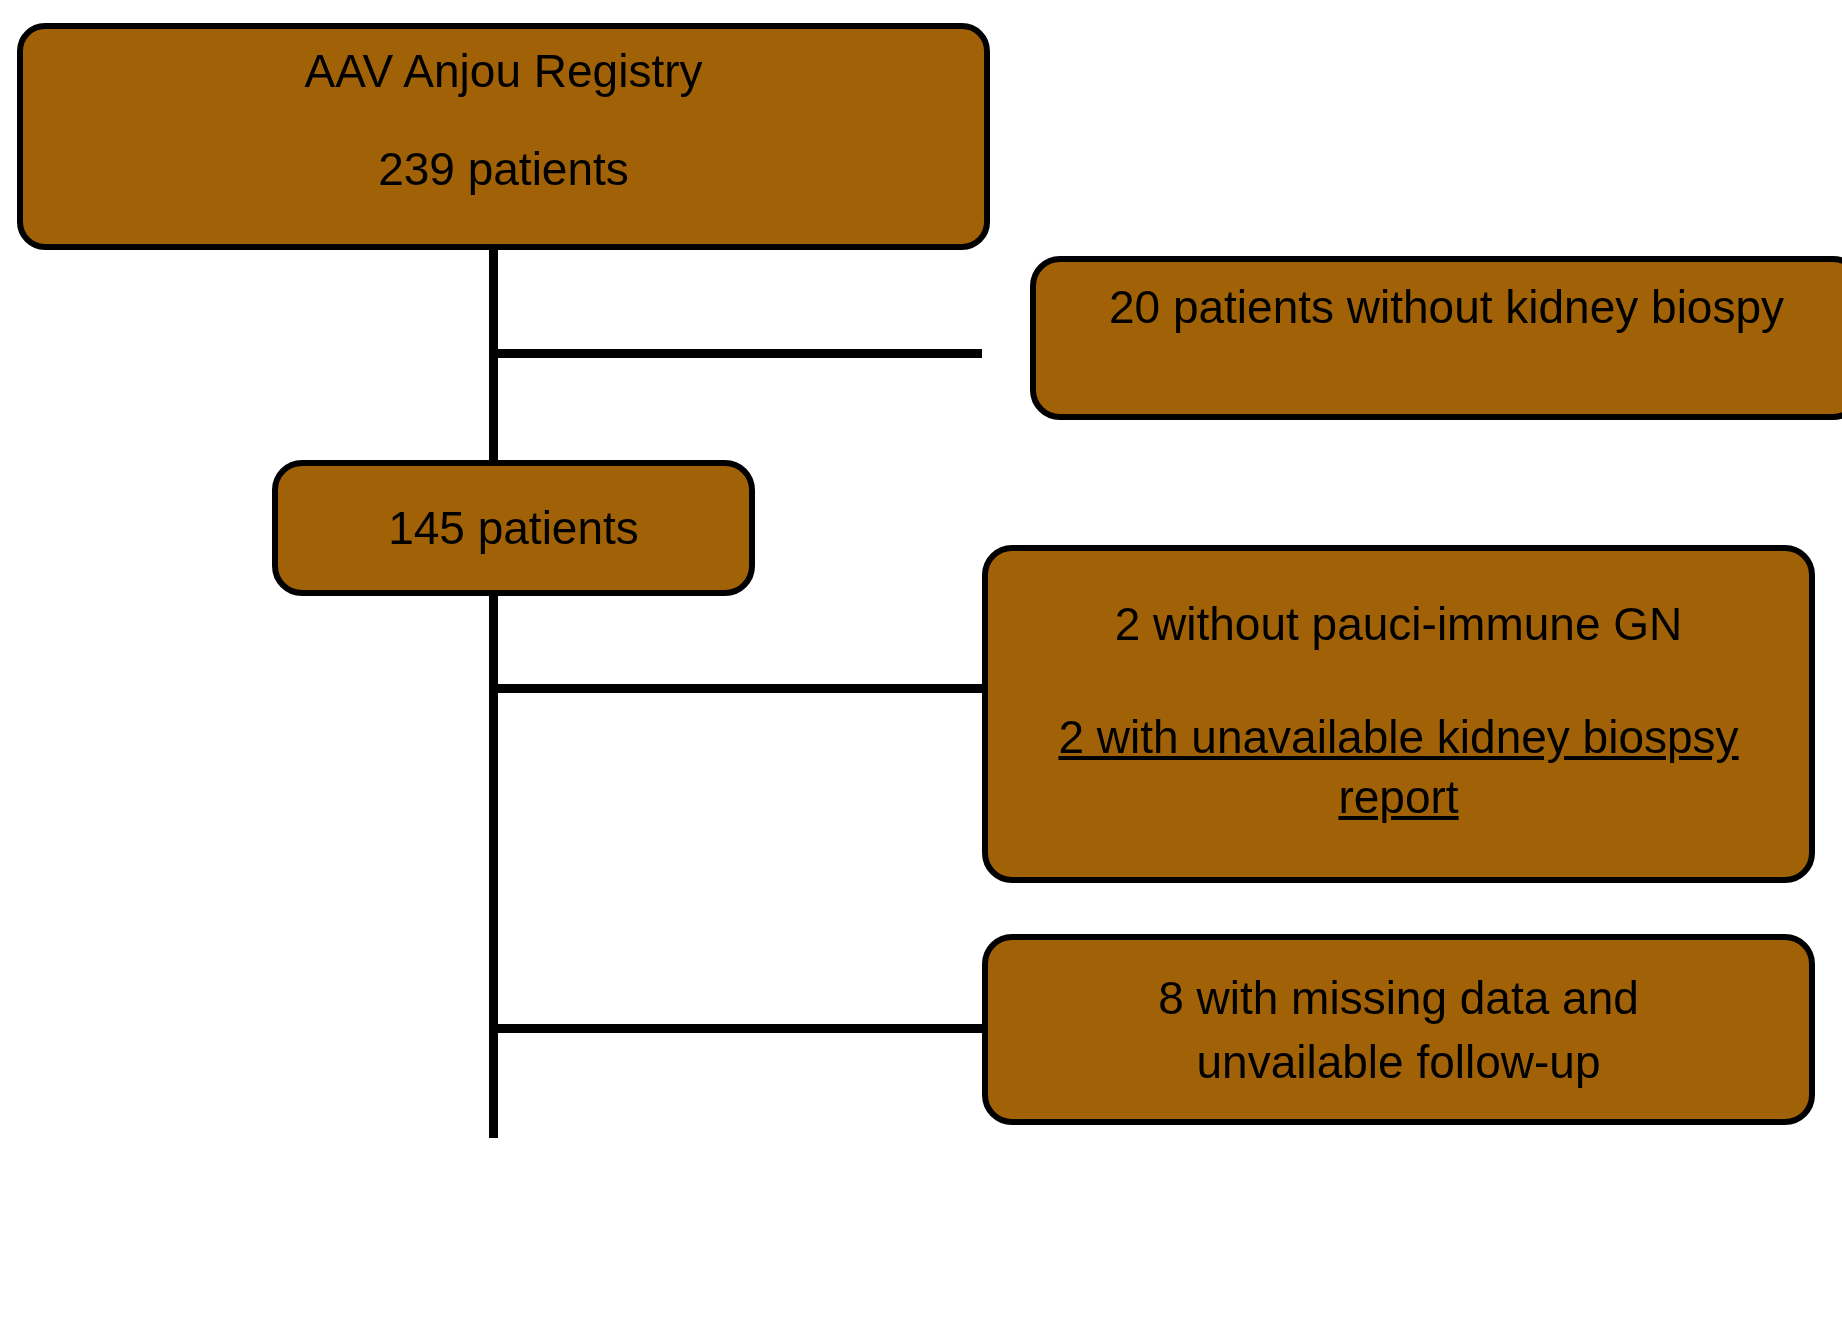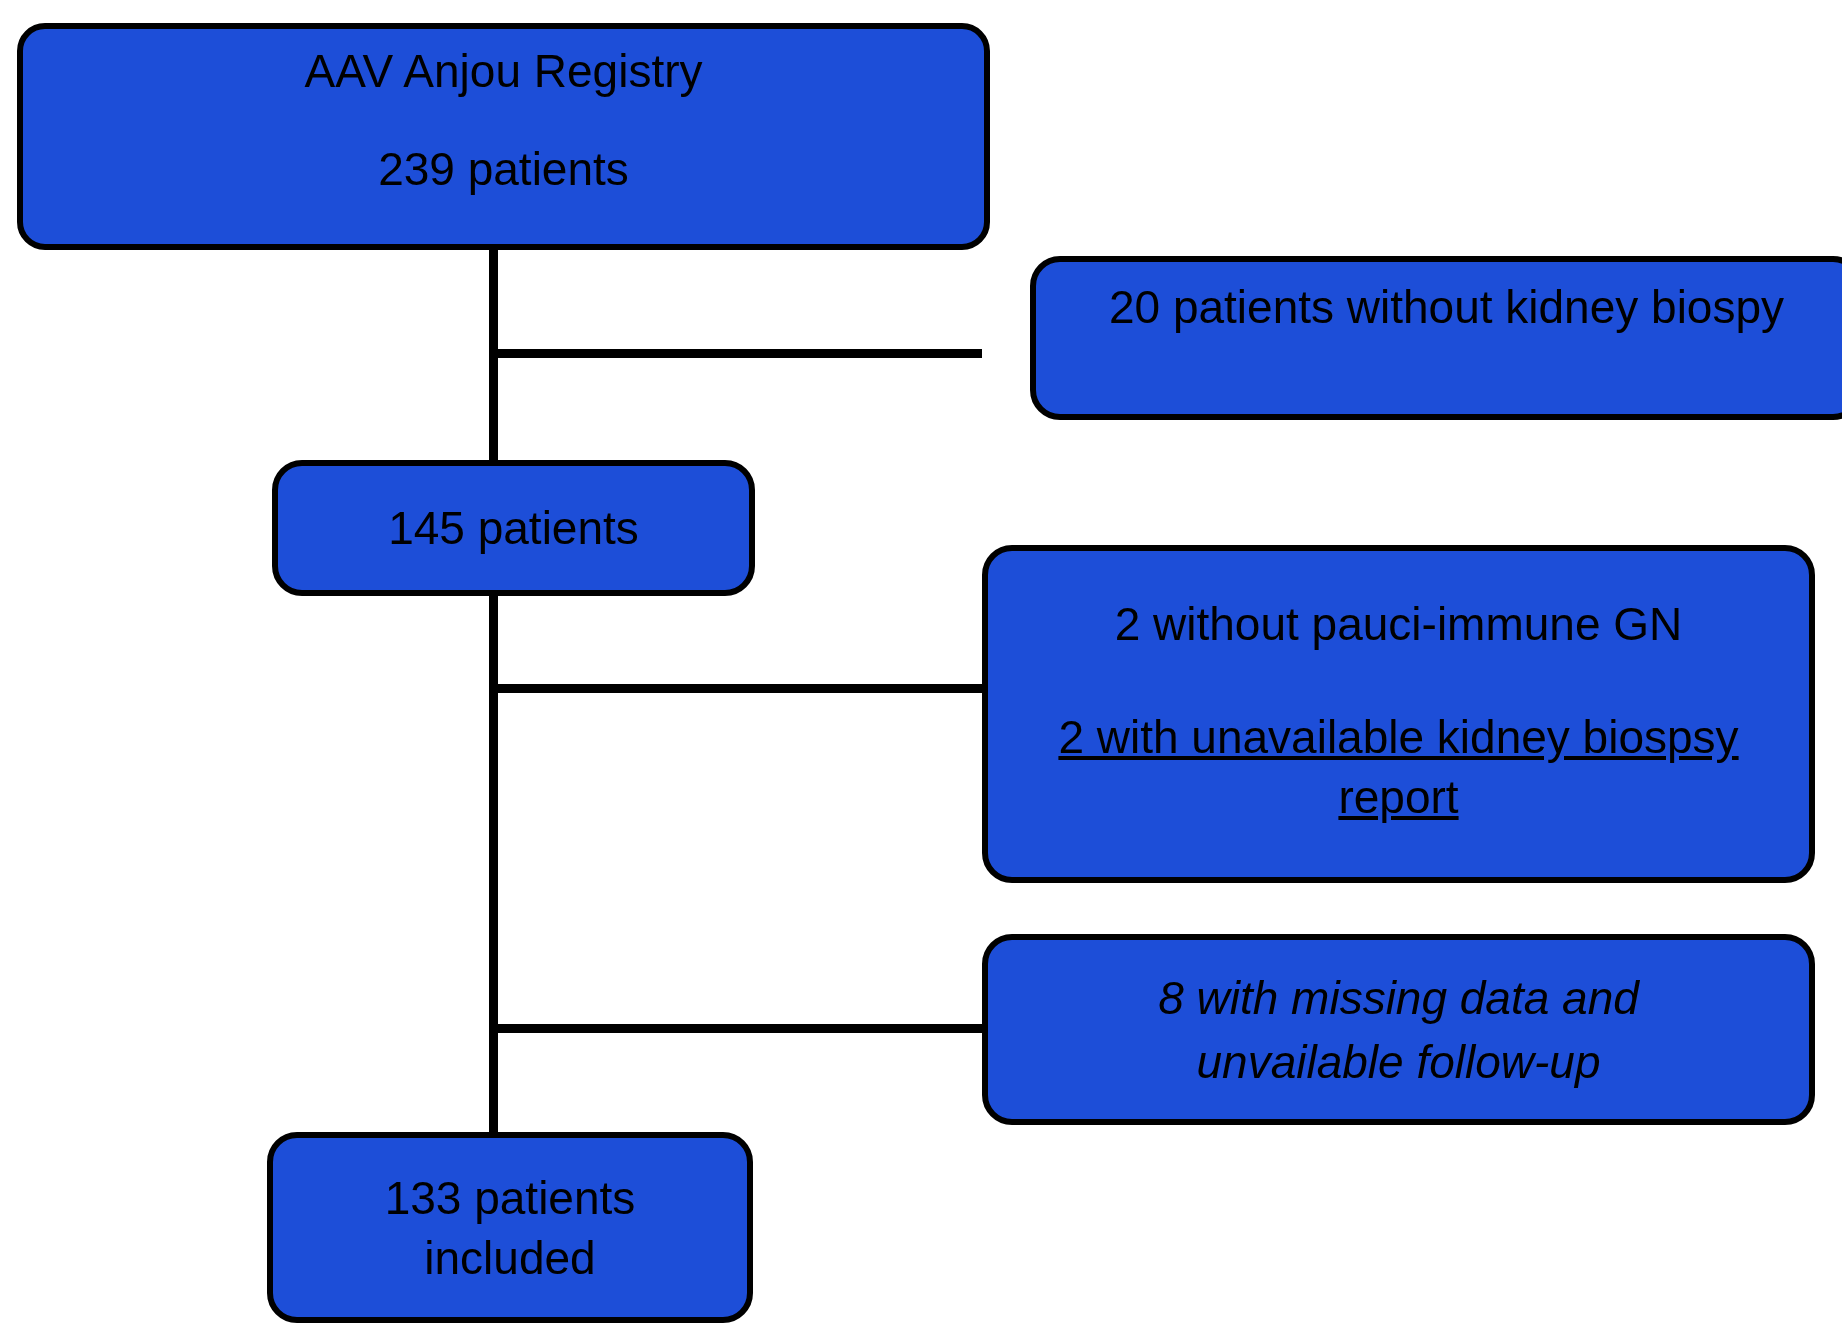--- a/index.html
+++ b/index.html
@@ -18,21 +18,21 @@
   .hline { height: 9px; }
 
   #trunk { left: 489px; top: 248px; height: 890px; }
   #conn1 { left: 489px; top: 349px; width: 493px; }
   #conn2 { left: 489px; top: 684px; width: 493px; }
   #conn3 { left: 489px; top: 1024px; width: 493px; }
 
   
   .node {
     position: absolute;
-    background: #1d4ed8;
+    background: #a16207;
     border: 6px solid #000000;
     border-radius: 30px;
     z-index: 2;
     box-sizing: border-box;
     display: flex;
     flex-direction: column;
     align-items: center;
     justify-content: center;
     text-align: center;
     font-size: 46px;
@@ -54,21 +54,21 @@
   #box-133 { left: 267px; top: 1132px; width: 486px; height: 191px; line-height: 60px; }
 
   #side-1 { left: 982px; top: 256px; width: 833px; height: 164px; padding-bottom: 62px; margin-left: 48px; }
   #side-2 {
     left: 982px; top: 545px; width: 833px; height: 338px;
     justify-content: flex-start;
     padding-top: 46px;
   }
   #side-2 .para1 { line-height: 54px; }
   #side-2 .para2 { line-height: 60px; margin-top: 56px; text-decoration: underline; }
-  #side-3 { left: 982px; top: 934px; width: 833px; height: 191px; line-height: 64px; font-style: italic; }
+  #side-3 { left: 982px; top: 934px; width: 833px; height: 191px; line-height: 64px; }
 </style>
 </head>
 <body>
 
 <div class="canvas">
 
   <div id="trunk" class="vline"></div>
   <div id="conn1" class="hline"></div>
   <div id="conn2" class="hline"></div>
   <div id="conn3" class="hline"></div>
@@ -76,24 +76,20 @@
   <div id="box-registry" class="node">
     <div class="registry-title">AAV Anjou Registry</div>
     <div class="registry-count">239 patients</div>
   </div>
 
   <div id="box-145" class="node">
     <div class="step-label">145 patients</div>
   </div>
 
 
-  <div id="box-133" class="node">
-    <div class="step-label lines">133 patients
-included</div>
-  </div>
 
   <div id="side-1" class="node">
     <div class="lines">20 patients without kidney biospy</div>
   </div>
 
   <div id="side-2" class="node">
     <div class="para1">2 without pauci-immune GN</div>
     <div class="para2 lines">2 with unavailable kidney biospsy
 report</div>
   </div>

